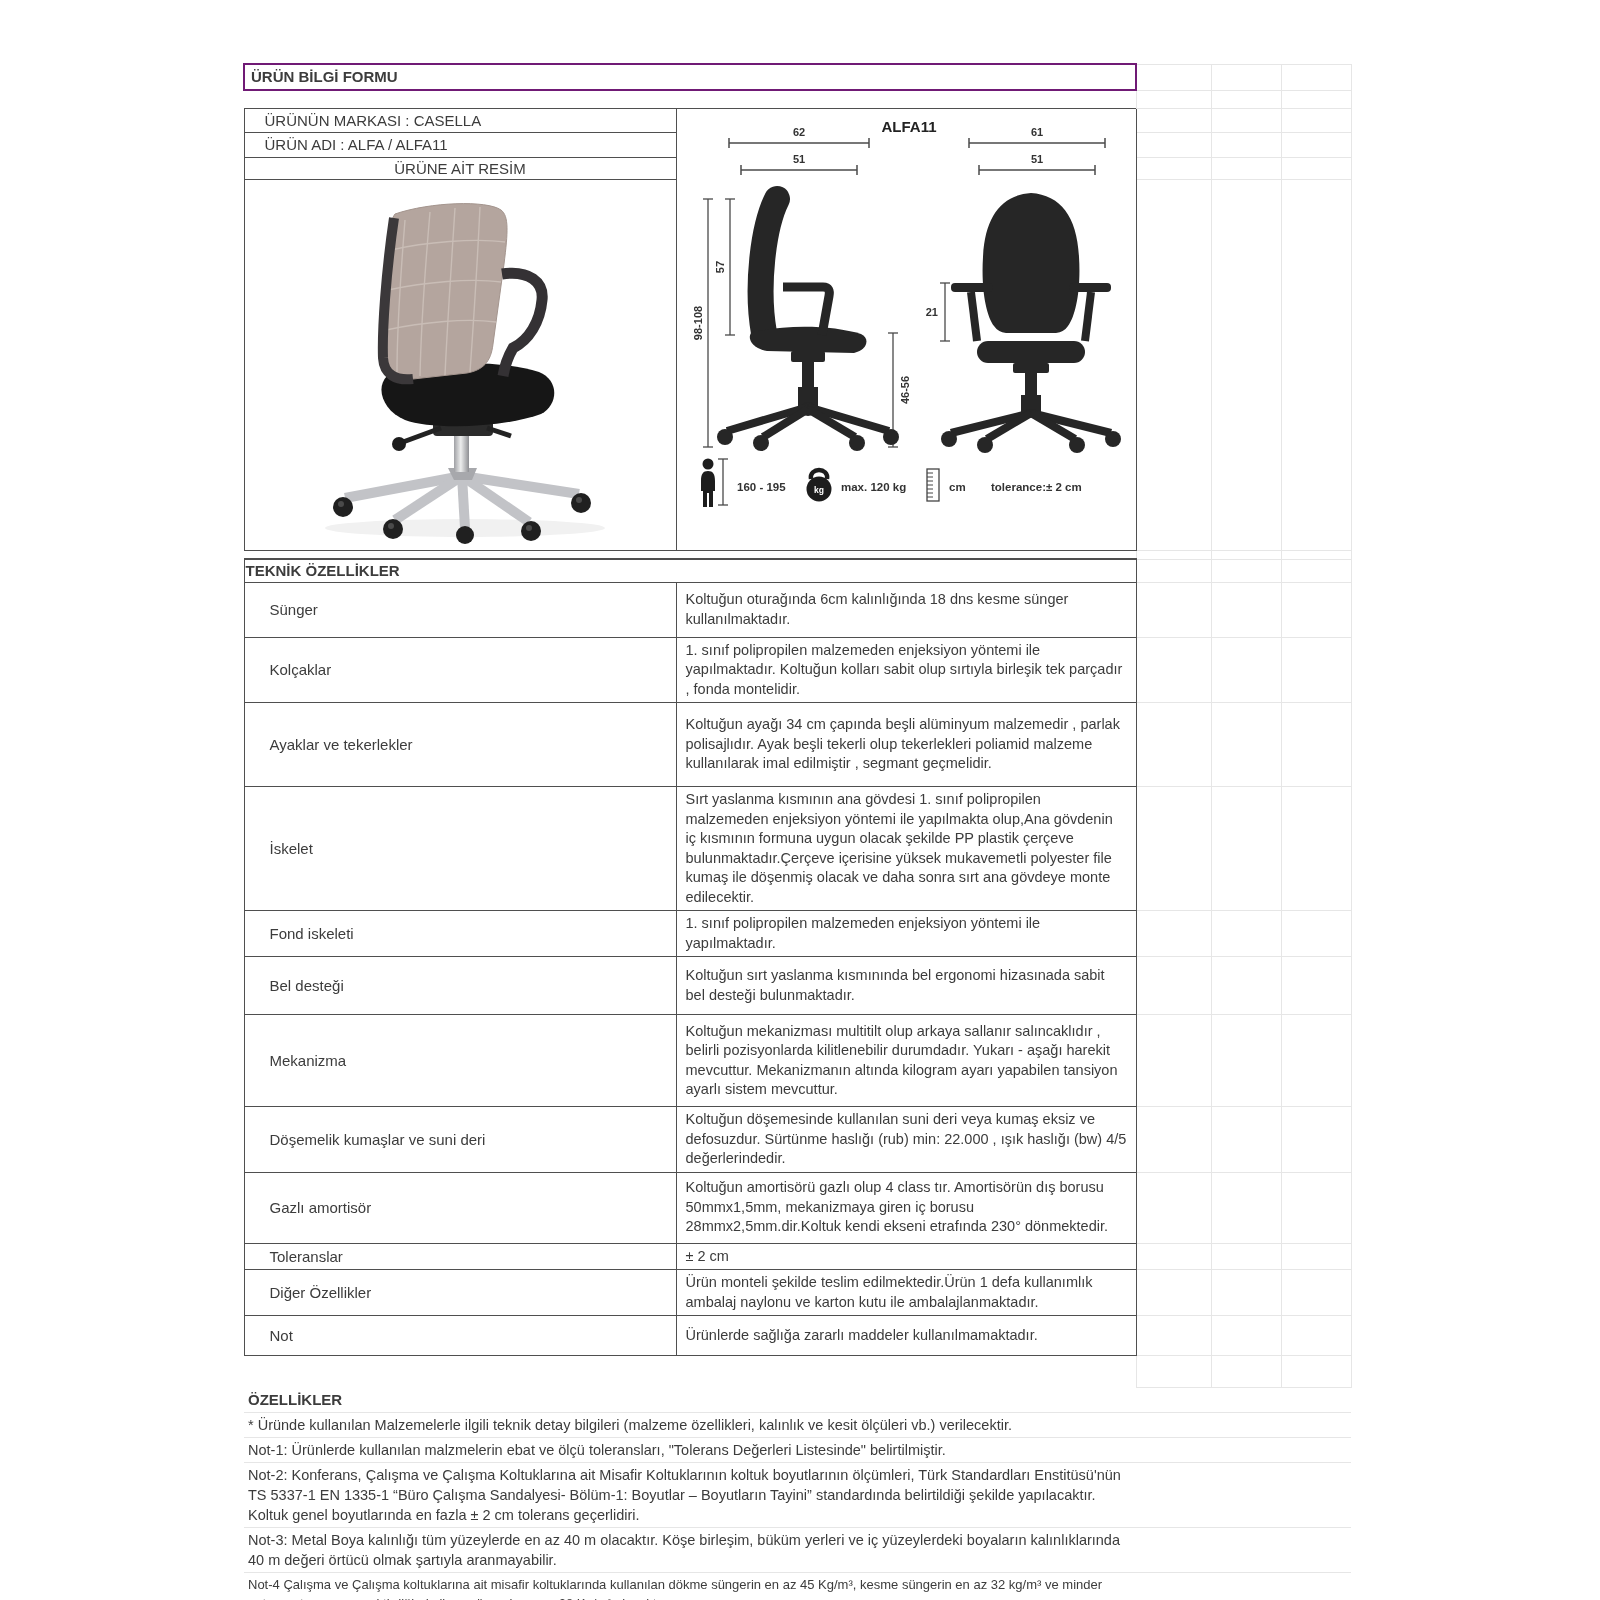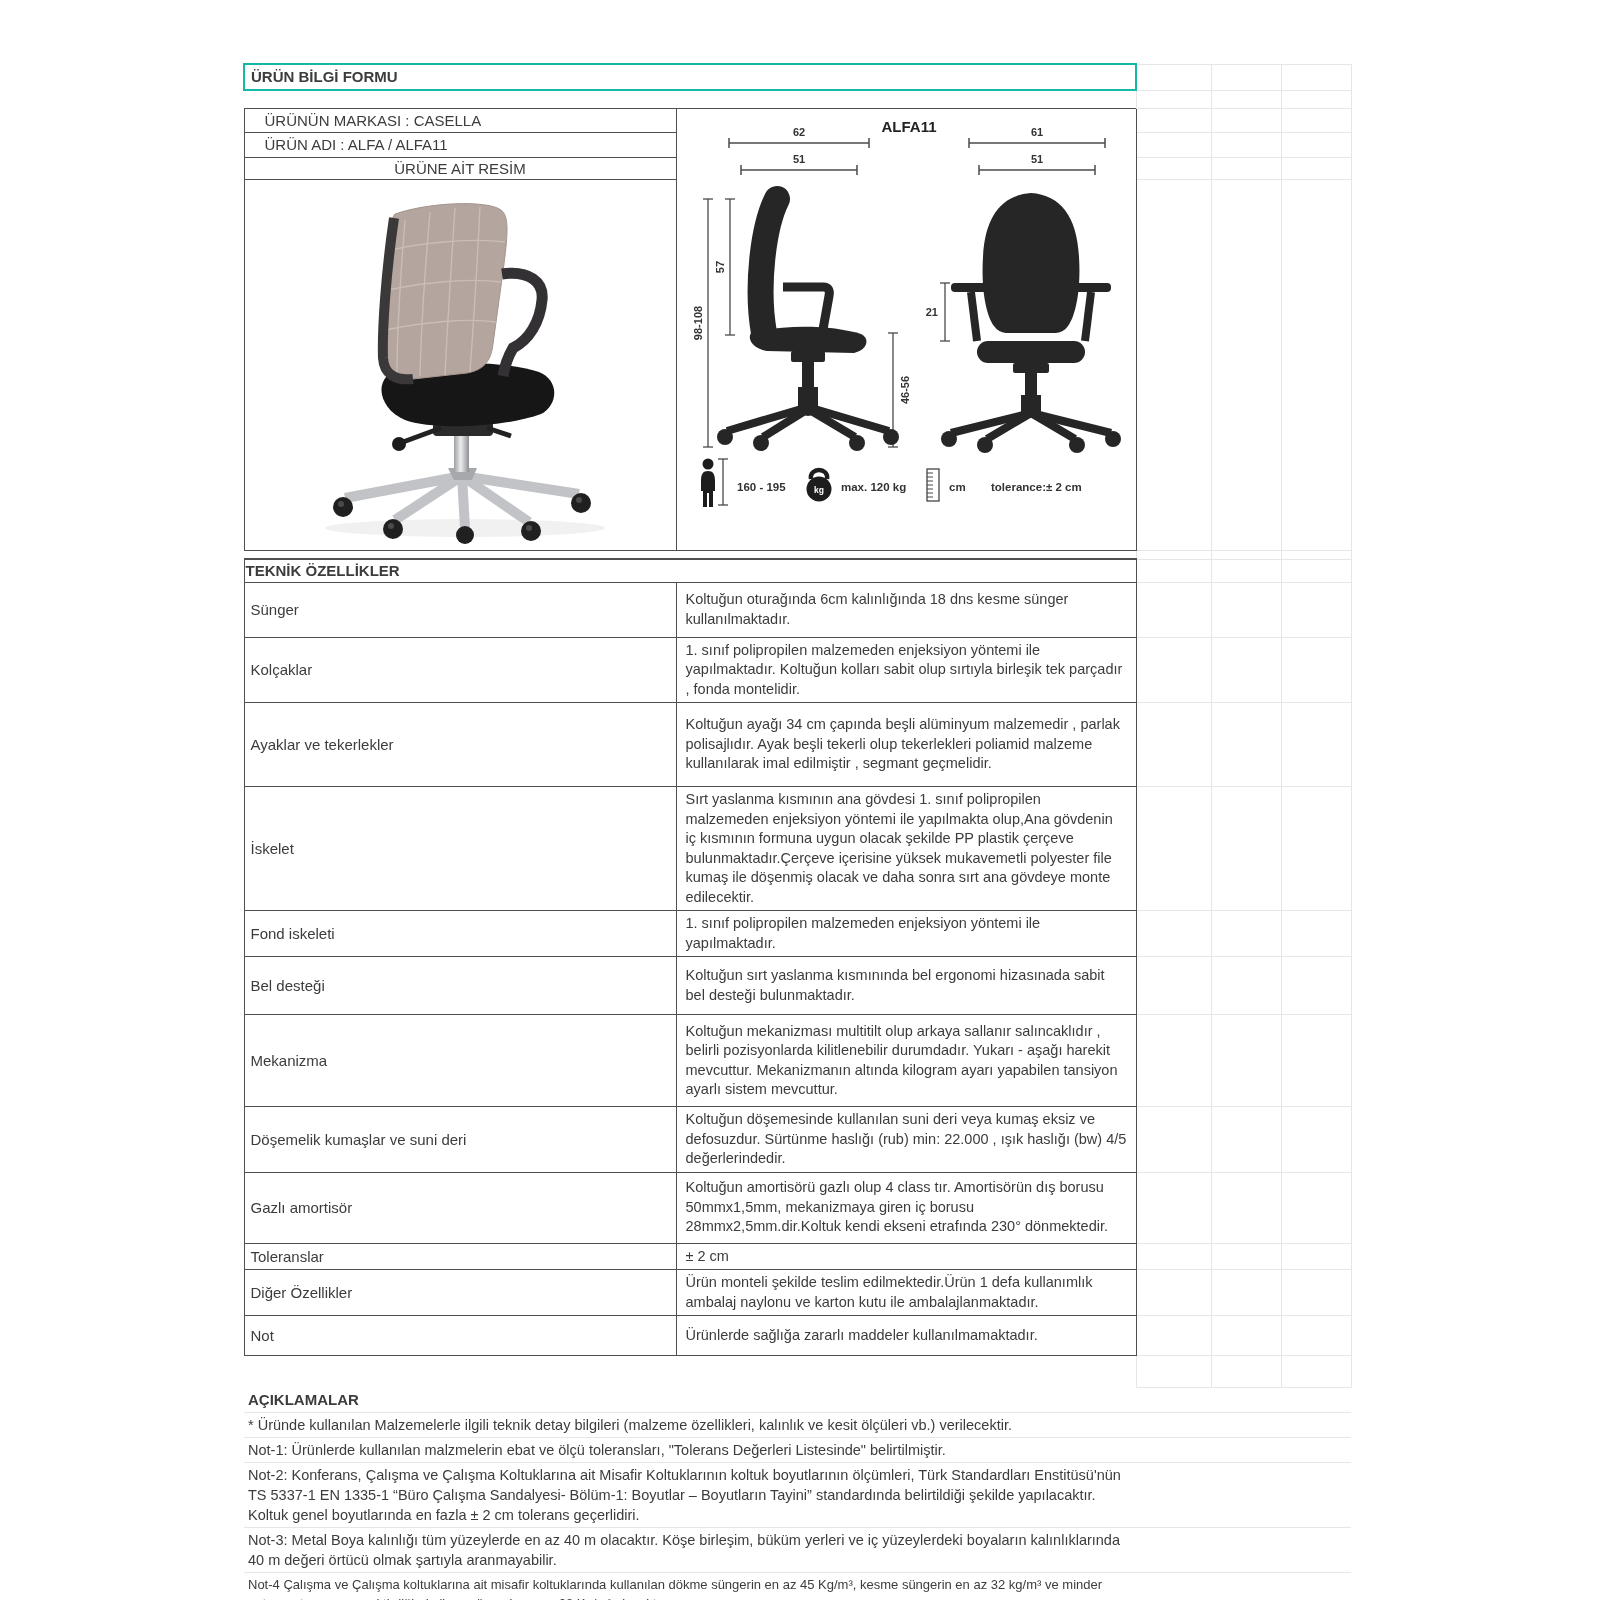--- a/index.html
+++ b/index.html
@@ -5,26 +5,26 @@
   html,body{margin:0;padding:0;background:#ffffff;}
   body{width:1600px;height:1600px;position:relative;overflow:hidden;
        font-family:"Liberation Sans",sans-serif;color:#3c3c3c;}
   .sheet{position:absolute;left:243px;top:63px;}
   table{border-collapse:collapse;table-layout:fixed;}
   td{font:14.5px/19.5px "Liberation Sans",sans-serif;color:#3c3c3c;vertical-align:middle;
      overflow:hidden;}
   .cs{border:1px solid #4f4f4f;}
   .cg{border:1px solid #e6e6e6;background:#fff;}
   .cn{border:none;}
-  .title-cell{border:2px solid #14b8a6;font-weight:bold;font-size:15px;padding:2px 6px;}
+  .title-cell{border:2px solid #701a75;font-weight:bold;font-size:15px;padding:2px 6px;}
   .line-cell{padding:2px 20px;font-size:15px;}
   .caption-cell{text-align:center;font-size:15px;}
   .hdr-cell{border:1px solid #4f4f4f;border-top-width:2px;font-weight:bold;font-size:15px;
             text-align:left;}
-  .label-cell{padding:2px 6px;font-size:15px;}
+  .label-cell{padding:2px 25px;font-size:15px;}
   .desc-cell{padding:3px 9px;}
   .media-cell{padding:0;vertical-align:top;}
   .note-row td{border:none;border-bottom:1px solid #e6e6e6;}
   .note-cell{padding:2px 4px;font-size:14.5px;line-height:20px;}
   .note-heading{font-weight:bold;font-size:15px;}
   .note-small{font-size:13px;line-height:19px;}
   svg text{font-family:"Liberation Sans",sans-serif;}
   .dim-t{font-size:11px;font-weight:bold;fill:#333;}
   .foot-t{font-size:11.5px;font-weight:bold;fill:#333;}
   .model-t{font-size:15px;font-weight:bold;fill:#222;}
@@ -372,21 +372,21 @@
   </tr>
 
   <tr style="height:32px">
     <td class="cn" colspan="2"></td>
     <td class="cg"></td>
           <td class="cg"></td>
           <td class="cg"></td>
   </tr>
 
   <tr class="note-row" style="height:22px">
-    <td class="note-cell note-heading" colspan="2">AÇIKLAMALAR</td>
+    <td class="note-cell note-heading" colspan="2">ÖZELLİKLER</td>
     <td></td>
           <td></td>
           <td></td>
   </tr>
   <tr class="note-row">
     <td class="note-cell" colspan="2">* Üründe kullanılan Malzemelerle ilgili teknik detay bilgileri (malzeme özellikleri, kalınlık ve kesit ölçüleri vb.)  verilecektir.</td>
     <td></td>
           <td></td>
           <td></td>
   </tr>

